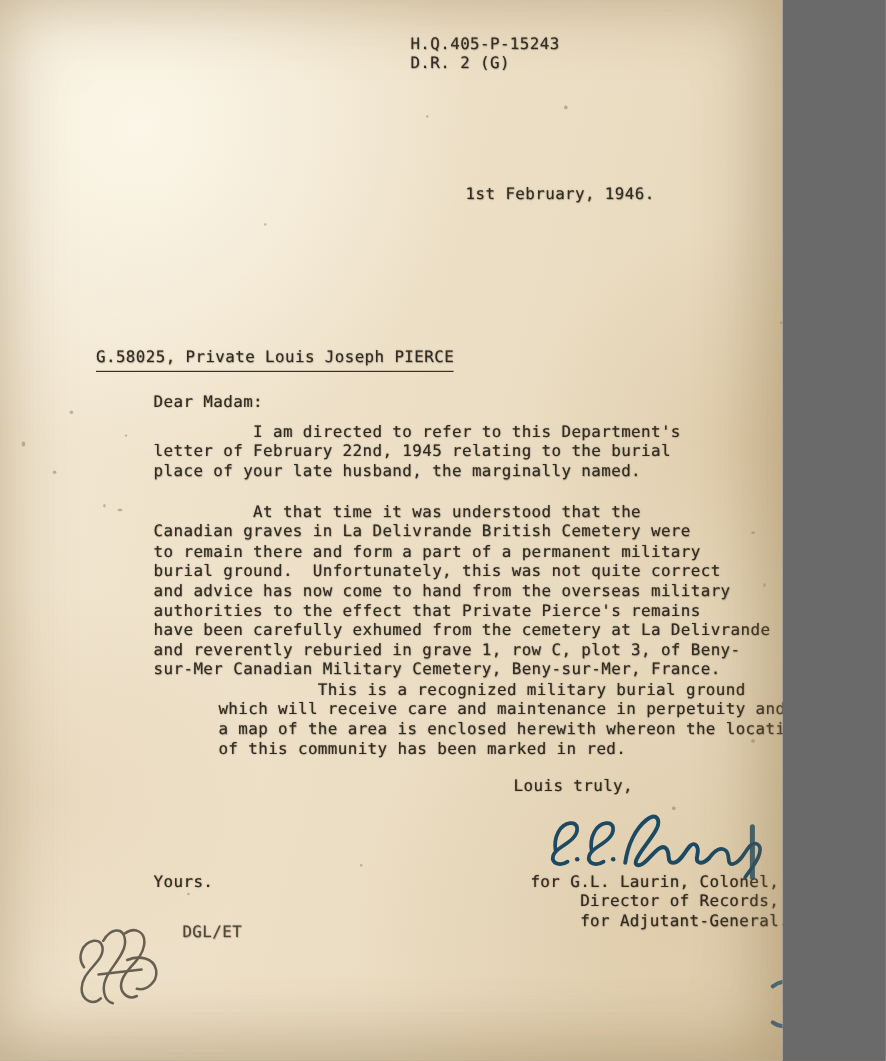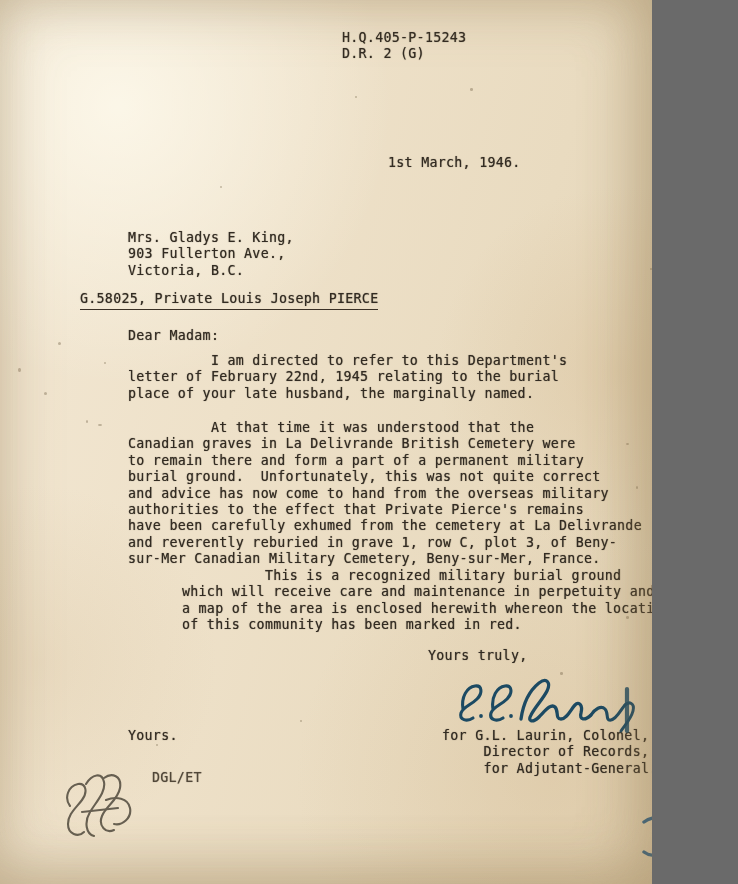--- a/index.html
+++ b/index.html
@@ -103,25 +103,22 @@
   <div class="speck" style="left:692px; top:560px; width:2px;  height:2px;"></div>
   <div class="speck" style="left:626px; top:616px; width:2.5px;height:2.5px;"></div>
   <div class="speck" style="left:300px; top:720px; width:2px;  height:2px;"></div>
   <div class="speck" style="left:156px; top:744px; width:2px;  height:2px;"></div>
   <div class="speck" style="left:560px; top:672px; width:2.5px;height:2.5px;"></div>
   <div class="speck" style="left:220px; top:186px; width:2px;  height:2px;"></div>
 
   <div class="typed" id="file-ref">H.Q.405-P-15243
 D.R. 2 (G)</div>
 
-  <div class="typed" id="date-line">1st March, 1946.</div>
+  <div class="typed" id="date-line">1st February, 1946.</div>
 
-  <div class="typed" id="addressee">Mrs. Gladys E. King,
-903 Fullerton Ave.,
-Victoria, B.C.</div>
 
   <div class="typed" id="subject-line">G.58025, Private Louis Joseph PIERCE</div>
 
   <div class="typed" id="salutation">Dear Madam:</div>
 
   <div class="typed" id="para-1">          I am directed to refer to this Department's
 letter of February 22nd, 1945 relating to the burial
 place of your late husband, the marginally named.</div>
 
   <div class="typed" id="para-2">          At that time it was understood that the
@@ -132,21 +129,21 @@
 authorities to the effect that Private Pierce's remains
 have been carefully exhumed from the cemetery at La Delivrande
 and reverently reburied in grave 1, row C, plot 3, of Beny-
 sur-Mer Canadian Military Cemetery, Beny-sur-Mer, France.</div>
 
   <div class="typed" id="para-3">          This is a recognized military burial ground
 which will receive care and maintenance in perpetuity and
 a map of the area is enclosed herewith whereon the location
 of this community has been marked in red.</div>
 
-  <div class="typed" id="closing">Yours truly,</div>
+  <div class="typed" id="closing">Louis truly,</div>
 
   <div class="typed" id="sign-block">for G.L. Laurin, Colonel,
      Director of Records,
      for Adjutant-General.</div>
 
   <div class="typed" id="encl-label">Yours.</div>
 
   <div class="typed faint" id="typist-initials">DGL/ET</div>
 
   <svg class="ink" id="signature-mark" width="210" height="62" viewBox="0 0 210 62">

